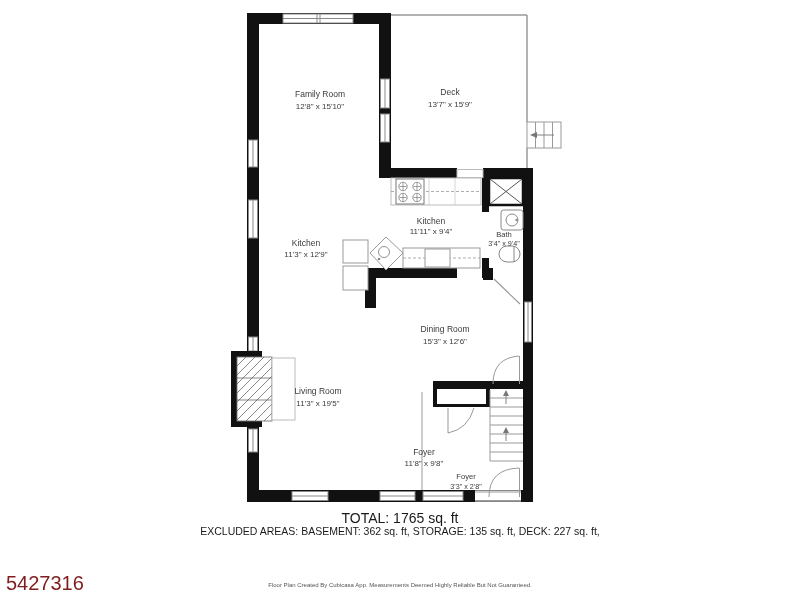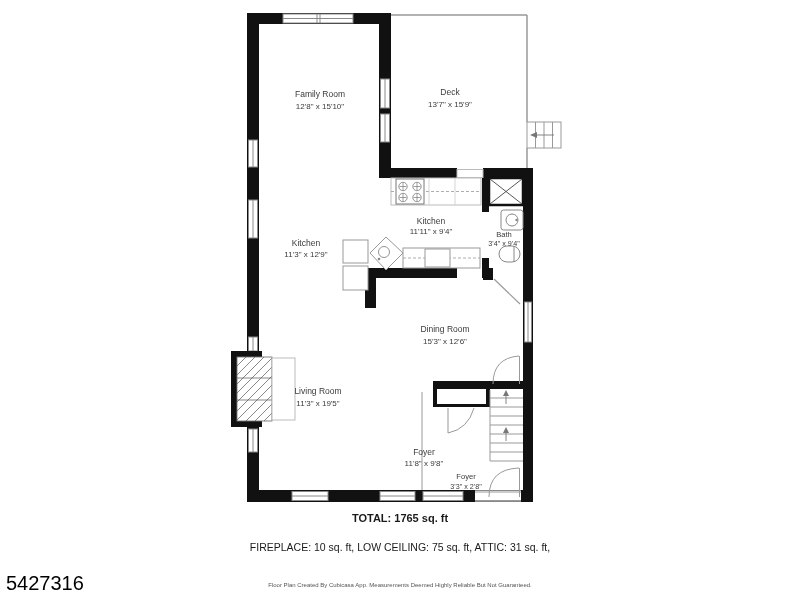--- a/index.html
+++ b/index.html
@@ -7,24 +7,24 @@
        font-family:"Liberation Sans",sans-serif;}
   .canvas{position:absolute;inset:0;}
   svg{position:absolute;left:0;top:0;}
   svg text{fill:#3a3a3a;}
   .rname{font-size:8.5px;}
   .rdims{font-size:8px;}
   .bname{font-size:7.6px;}
   .bdims{font-size:7.2px;}
   .summary{position:absolute;top:512px;left:0;width:800px;text-align:center;
            color:#1a1a1a;font-size:10.5px;line-height:12.2px;}
-  .summary .total{font-weight:bold;font-size:11px;margin-bottom:17px;}
+  .summary .total{font-weight:normal;font-size:14px;margin-bottom:1px;}
   .disclaimer{position:absolute;top:582px;left:0;width:800px;text-align:center;
               color:#555;font-size:6px;}
-  .plan-id{position:absolute;left:6px;top:572px;font-size:20px;color:#000000;}
+  .plan-id{position:absolute;left:6px;top:572px;font-size:20px;color:#7f1d1d;}
 </style>
 </head>
 <body>
 
 <div class="canvas">
 <svg width="800" height="600" viewBox="0 0 800 600">
 
   <g stroke="#999" stroke-width="1.5" fill="none">
     <line x1="391" y1="15" x2="527" y2="15"></line>
     <line x1="527" y1="15" x2="527" y2="122"></line>
@@ -241,19 +241,19 @@
     <text class="rdims" x="318" y="406">11'3" x 19'5"</text>
     <text class="rname" x="424" y="455">Foyer</text>
     <text class="rdims" x="424" y="466">11'8" x 9'8"</text>
     <text class="bname" x="466" y="479">Foyer</text>
     <text class="bdims" x="466" y="489">3'3" x 2'8"</text>
   </g>
 </svg>
 
   <div class="summary">
     <div class="total">TOTAL: 1765 sq. ft</div>
-    <div>FIREPLACE: 10 sq. ft, LOW CEILING: 75 sq. ft, ATTIC: 31 sq. ft,</div>
+    <div>EXCLUDED AREAS: BASEMENT: 362 sq. ft, STORAGE: 135 sq. ft, DECK: 227 sq. ft,</div>
   </div>
 
   <div class="disclaimer">Floor Plan Created By Cubicasa App. Measurements Deemed Highly Reliable But Not Guaranteed.</div>
 
   <div class="plan-id">5427316</div>
 </div>
 
 </body></html>

